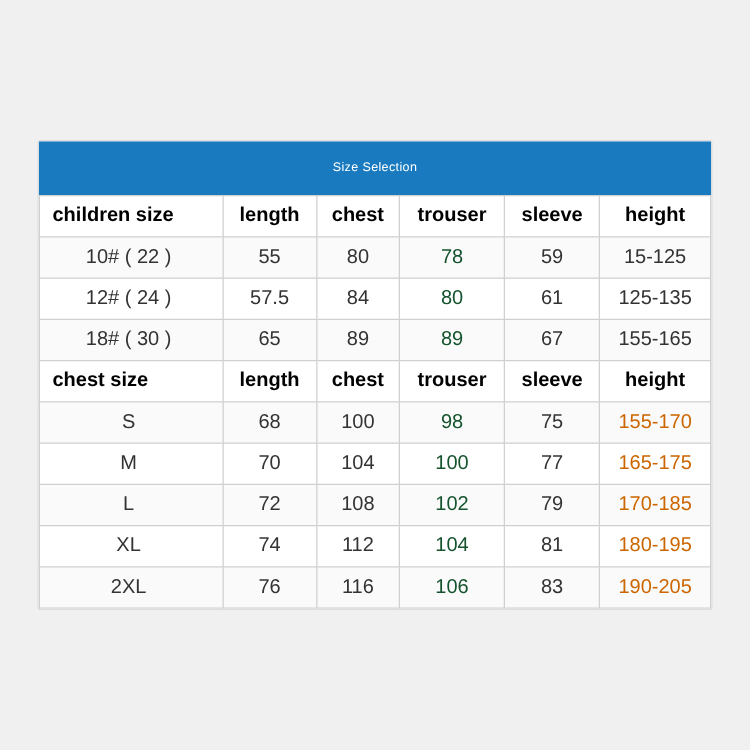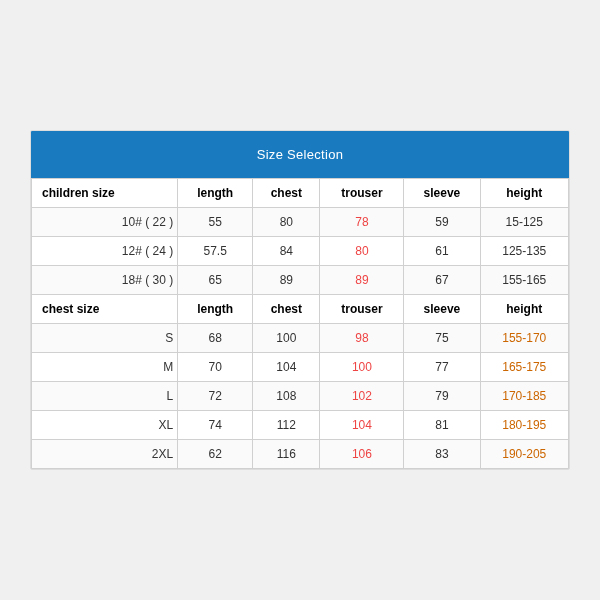--- a/index.html
+++ b/index.html
@@ -17,53 +17,53 @@
       width: 540px;
       border: 1px solid #ddd;
       border-radius: 2px;
       overflow: hidden;
     }
     .card-header {
       background: #1a7abf;
       color: #ffffff;
       text-align: center;
       padding: 16px;
-      font-size: 13px;
+      font-size: 10px;
       font-weight: normal;
       letter-spacing: 0.3px;
     }
     table {
       width: 100%;
       border-collapse: collapse;
-      font-size: 12px;
+      font-size: 16px;
     }
     td, th {
       border: 1px solid #d0d0d0;
       text-align: center;
       padding: 7px 4px;
       color: #333;
     }
     tr.section-header td {
       font-weight: bold;
       background: #fff;
       color: #000;
       text-align: center;
     }
     tr.section-header td:first-child {
       text-align: left;
       padding-left: 10px;
     }
     td:first-child {
-      text-align: right;
+      text-align: center;
       padding-left: 0;
     }
     tr:nth-child(even):not(.section-header) {
       background: #fafafa;
     }
-    .cyan { color: #ef4444; }
+    .cyan { color: #14532d; }
     .orange { color: #cc6600; }
   </style>
 </head>
 <body>
 
 <div class="card">
   <div class="card-header">
     <span>Size Selection</span>
   </div>
   <table>
@@ -139,21 +139,21 @@
     <tr>
       <td>XL</td>
       <td>74</td>
       <td>112</td>
       <td class="cyan">104</td>
       <td>81</td>
       <td class="orange">180-195</td>
     </tr>
     <tr>
       <td>2XL</td>
-      <td>62</td>
+      <td>76</td>
       <td>116</td>
       <td class="cyan">106</td>
       <td>83</td>
       <td class="orange">190-205</td>
     </tr>
   </tbody>
     </table>
 </div>
 
 </body></html>

